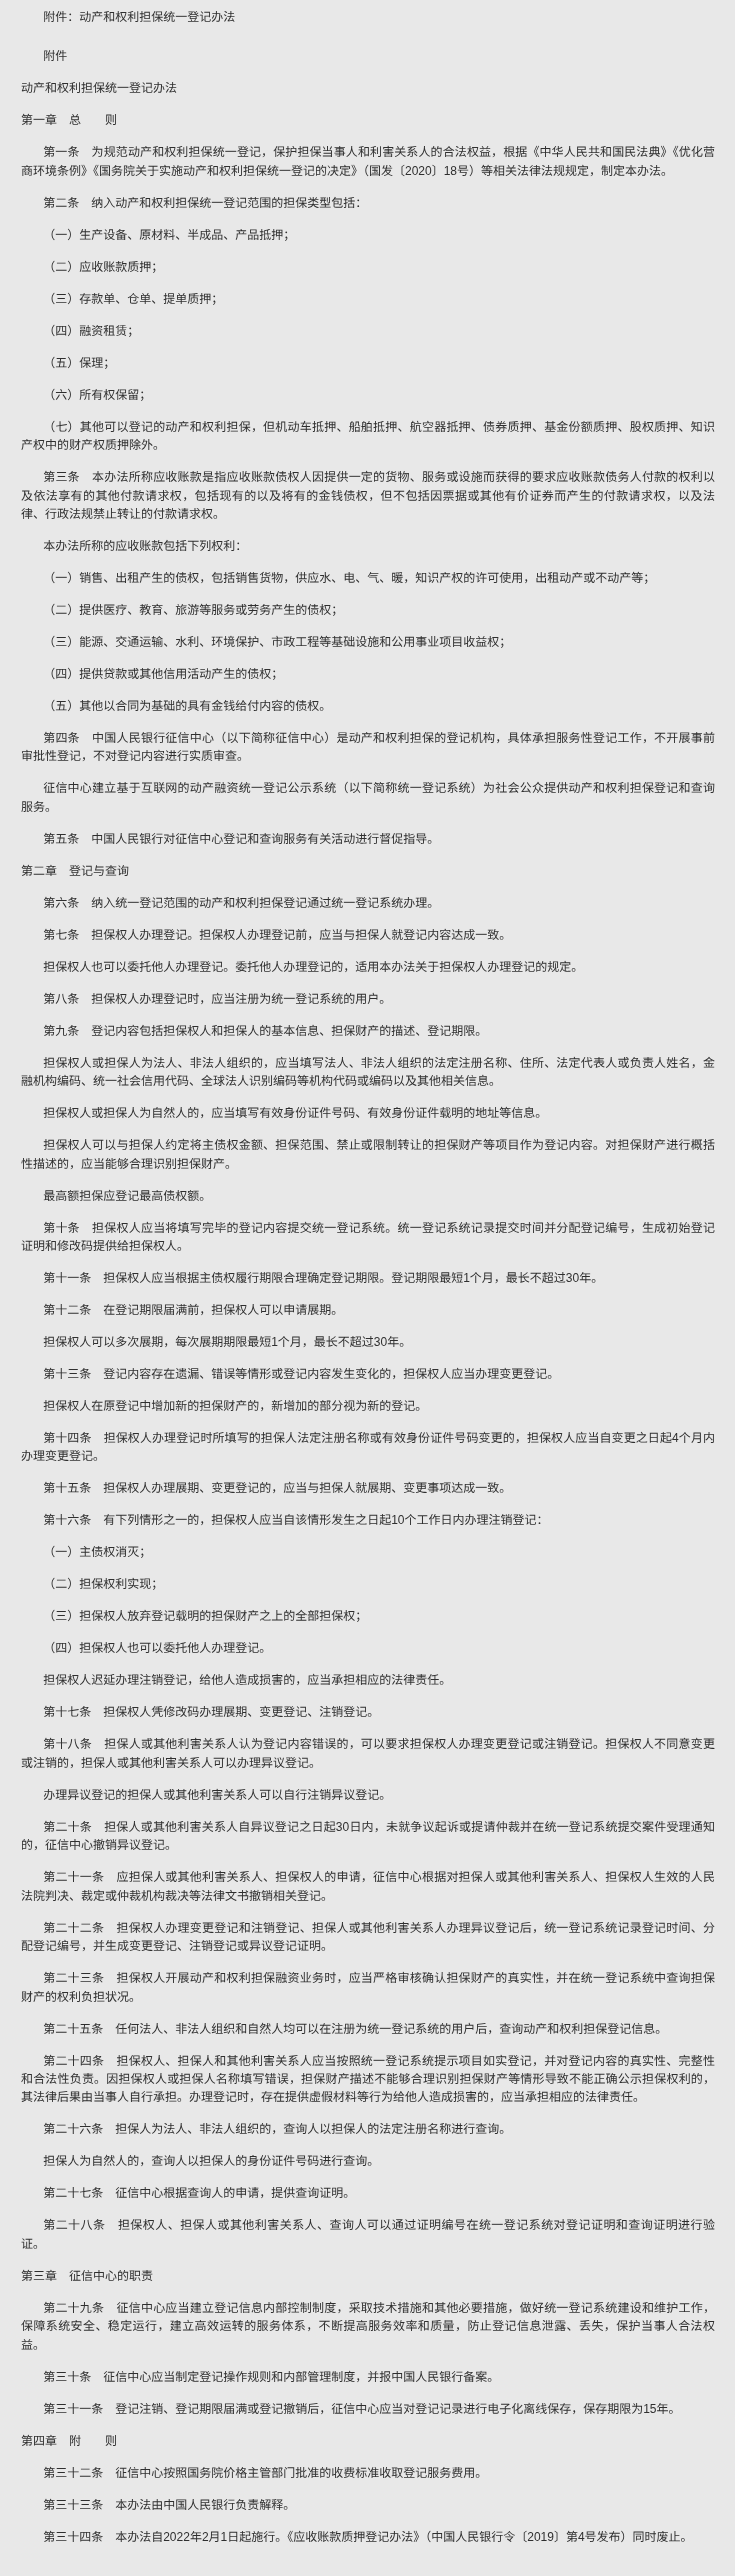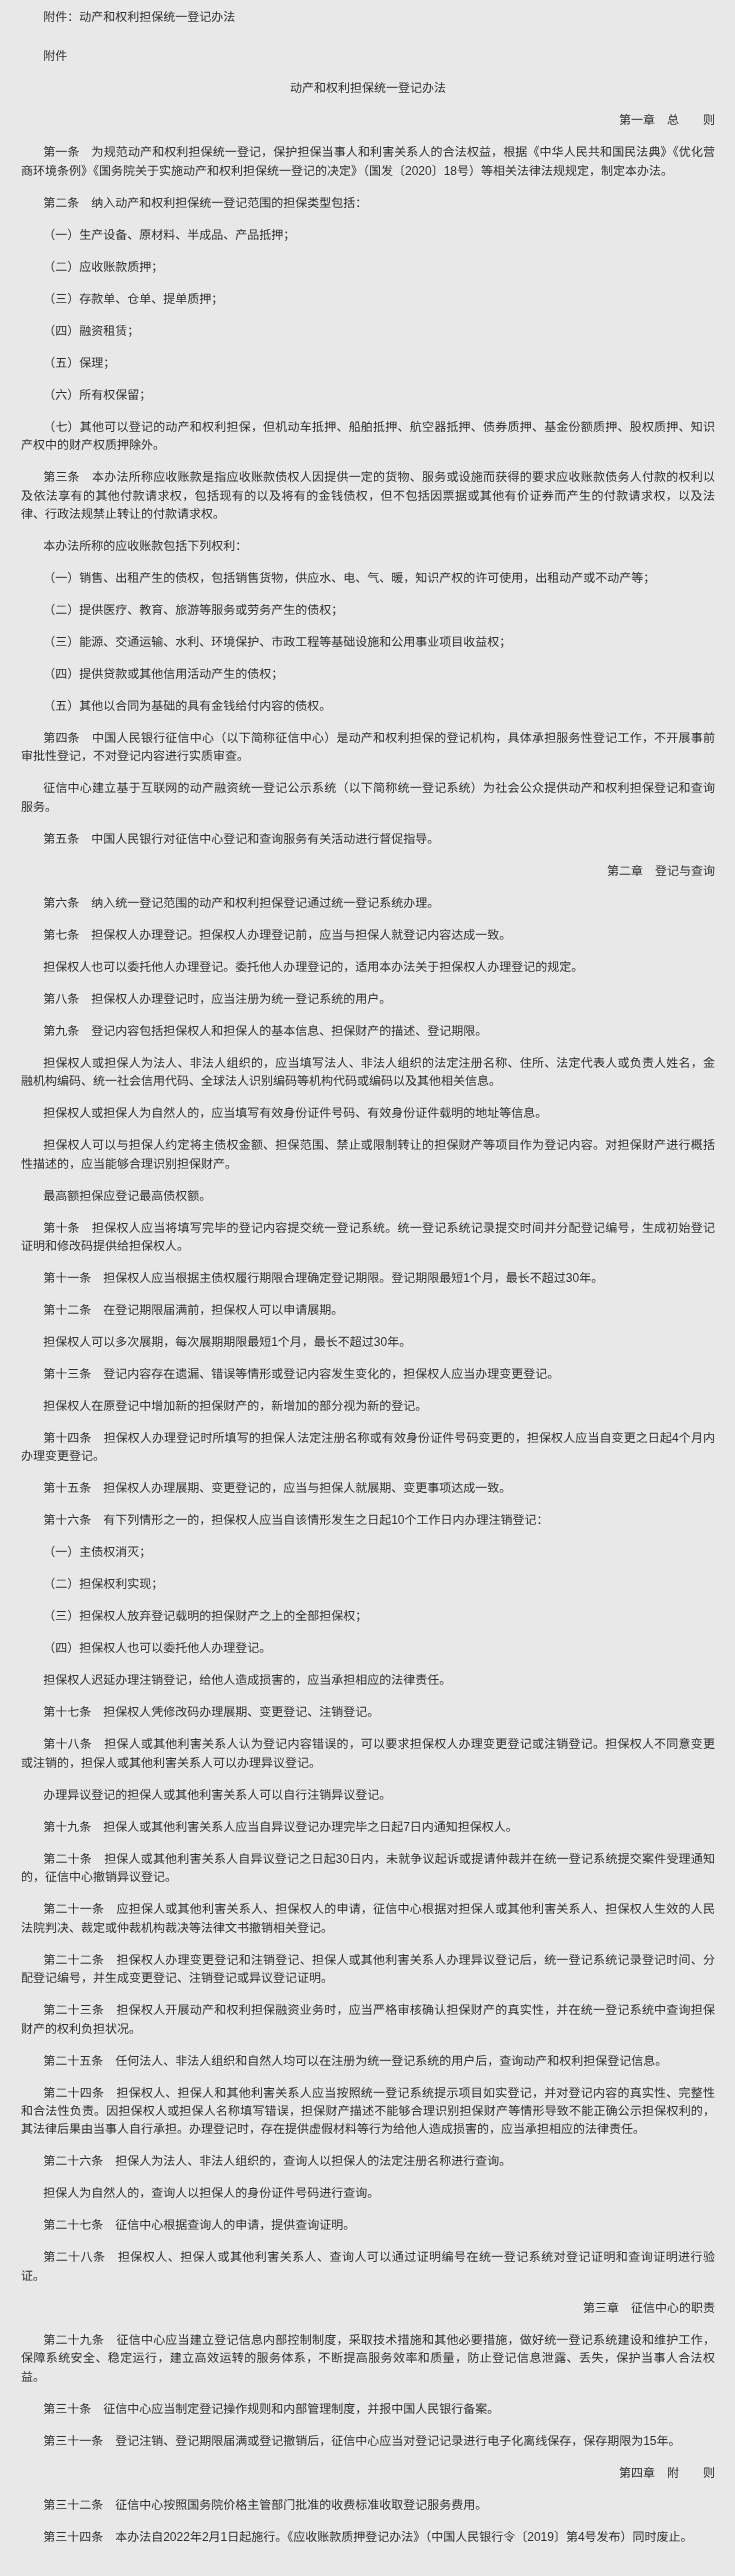--- a/index.html
+++ b/index.html
@@ -24,25 +24,24 @@
   .doc p {
     margin: 0 0 13.6px 0;
   }
   .doc p.para {
     text-indent: 1.85em;
   }
   .doc p.gap-top {
     margin-top: 21px;
   }
   .doc p.doc-title {
-    text-align: center;
     text-indent: 0;
   }
   .doc p.chapter {
-    text-align: right;
+    text-align: left;
     text-indent: 0;
   }
 </style>
 </head>
 <body>
 
 <div class="doc">
     <p class="para">附件：动产和权利担保统一登记办法</p>
     <p class="para gap-top">附件</p>
     <p class="doc-title">动产和权利担保统一登记办法</p>
@@ -86,32 +85,32 @@
     <p class="para">第十五条　担保权人办理展期、变更登记的，应当与担保人就展期、变更事项达成一致。</p>
     <p class="para">第十六条　有下列情形之一的，担保权人应当自该情形发生之日起10个工作日内办理注销登记：</p>
     <p class="para">（一）主债权消灭；</p>
     <p class="para">（二）担保权利实现；</p>
     <p class="para">（三）担保权人放弃登记载明的担保财产之上的全部担保权；</p>
     <p class="para">（四）担保权人也可以委托他人办理登记。</p>
     <p class="para">担保权人迟延办理注销登记，给他人造成损害的，应当承担相应的法律责任。</p>
     <p class="para">第十七条　担保权人凭修改码办理展期、变更登记、注销登记。</p>
     <p class="para">第十八条　担保人或其他利害关系人认为登记内容错误的，可以要求担保权人办理变更登记或注销登记。担保权人不同意变更或注销的，担保人或其他利害关系人可以办理异议登记。</p>
     <p class="para">办理异议登记的担保人或其他利害关系人可以自行注销异议登记。</p>
-    <p class="para">第十九条　担保人或其他利害关系人应当自异议登记办理完毕之日起7日内通知担保权人。</p>
     <p class="para">第二十条　担保人或其他利害关系人自异议登记之日起30日内，未就争议起诉或提请仲裁并在统一登记系统提交案件受理通知的，征信中心撤销异议登记。</p>
     <p class="para">第二十一条　应担保人或其他利害关系人、担保权人的申请，征信中心根据对担保人或其他利害关系人、担保权人生效的人民法院判决、裁定或仲裁机构裁决等法律文书撤销相关登记。</p>
     <p class="para">第二十二条　担保权人办理变更登记和注销登记、担保人或其他利害关系人办理异议登记后，统一登记系统记录登记时间、分配登记编号，并生成变更登记、注销登记或异议登记证明。</p>
     <p class="para">第二十三条　担保权人开展动产和权利担保融资业务时，应当严格审核确认担保财产的真实性，并在统一登记系统中查询担保财产的权利负担状况。</p>
     <p class="para">第二十五条　任何法人、非法人组织和自然人均可以在注册为统一登记系统的用户后，查询动产和权利担保登记信息。</p>
     <p class="para">第二十四条　担保权人、担保人和其他利害关系人应当按照统一登记系统提示项目如实登记，并对登记内容的真实性、完整性和合法性负责。因担保权人或担保人名称填写错误，担保财产描述不能够合理识别担保财产等情形导致不能正确公示担保权利的，其法律后果由当事人自行承担。办理登记时，存在提供虚假材料等行为给他人造成损害的，应当承担相应的法律责任。</p>
     <p class="para">第二十六条　担保人为法人、非法人组织的，查询人以担保人的法定注册名称进行查询。</p>
     <p class="para">担保人为自然人的，查询人以担保人的身份证件号码进行查询。</p>
     <p class="para">第二十七条　征信中心根据查询人的申请，提供查询证明。</p>
     <p class="para">第二十八条　担保权人、担保人或其他利害关系人、查询人可以通过证明编号在统一登记系统对登记证明和查询证明进行验证。</p>
     <p class="chapter">第三章　征信中心的职责</p>
     <p class="para">第二十九条　征信中心应当建立登记信息内部控制制度，采取技术措施和其他必要措施，做好统一登记系统建设和维护工作，保障系统安全、稳定运行，建立高效运转的服务体系，不断提高服务效率和质量，防止登记信息泄露、丢失，保护当事人合法权益。</p>
     <p class="para">第三十条　征信中心应当制定登记操作规则和内部管理制度，并报中国人民银行备案。</p>
     <p class="para">第三十一条　登记注销、登记期限届满或登记撤销后，征信中心应当对登记记录进行电子化离线保存，保存期限为15年。</p>
     <p class="chapter">第四章　附　　则</p>
     <p class="para">第三十二条　征信中心按照国务院价格主管部门批准的收费标准收取登记服务费用。</p>
+    <p class="para">第三十三条　本办法由中国人民银行负责解释。</p>
     <p class="para">第三十四条　本办法自2022年2月1日起施行。《应收账款质押登记办法》（中国人民银行令〔2019〕第4号发布）同时废止。</p>
   </div>
 
 
 </body></html>

